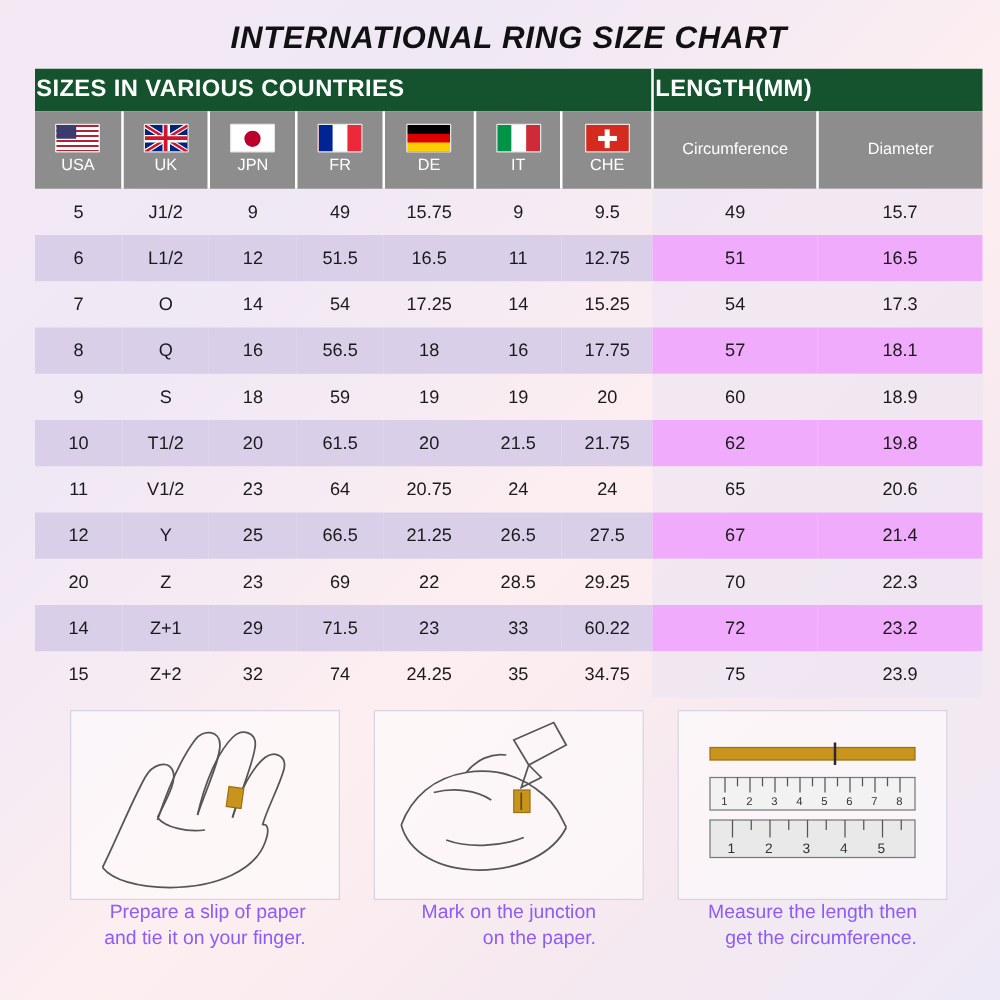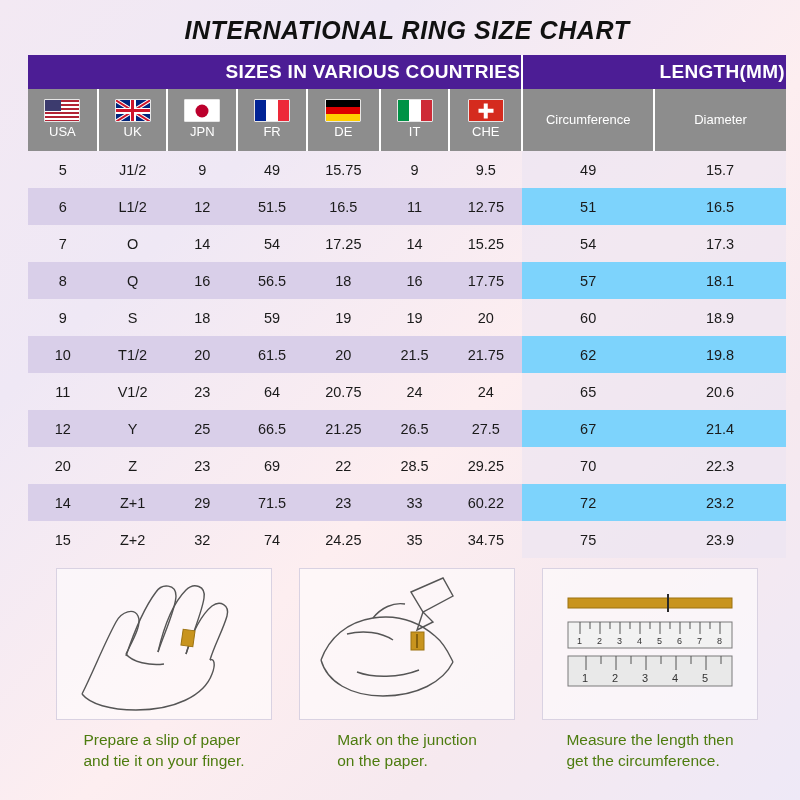--- a/index.html
+++ b/index.html
@@ -30,25 +30,25 @@
     color: #111;
     letter-spacing: 0.6px;
     margin: 6px 0 10px 0;
   }
   table.chart {
     width: 100%;
     border-collapse: collapse;
     table-layout: fixed;
   }
   .hdr-top td {
-    background: #4c1d95;
+    background: #14532d;
     color: #ffffff;
     font-size: 19px;
     font-weight: bold;
-    text-align: right;
+    text-align: left;
     height: 32px;
     border-right: 2px solid #ffffff;
     letter-spacing: 0.3px;
   }
   .hdr-top td:last-child { border-right: none; }
   .hdr-flags td {
     background: #8d8d8d;
     color: #ffffff;
     text-align: center;
     height: 56px;
@@ -86,21 +86,21 @@
     text-align: center;
     font-size: 14.5px;
     color: #1a1a1a;
     height: 35px;
     background: transparent;
   }
   tbody tr.alt td {
     background: #d9cfe9;
   }
   tbody tr.alt td.lencol {
-    background: #7dd3fc;
+    background: #f0abfc;
   }
   tbody td.lencol {
     background: rgba(233,228,243,0.55);
   }
 
   
   .flag-usa { background: #ffffff; }
   .flag-usa .stripes {
     position: absolute; inset: 0;
     background: repeating-linear-gradient(to bottom, #b22234 0 2px, #ffffff 2px 4px);
@@ -158,25 +158,24 @@
     height: 152px;
     background: rgba(255,255,255,0.55);
     border: 1px solid #d9d2e2;
     box-sizing: border-box;
     display: flex;
     align-items: center;
     justify-content: center;
     overflow: hidden;
   }
   .caption {
-    margin-top: 10px;
-    text-align: left;
+    text-align: right;
     font-size: 15.5px;
     line-height: 1.35;
-    color: #4d7c0f;
+    color: #8b5cf6;
   }
 </style>
 </head>
 <body>
 
 <div class="page">
 
   <div class="title">INTERNATIONAL RING SIZE CHART</div>
 
   <table class="chart">

